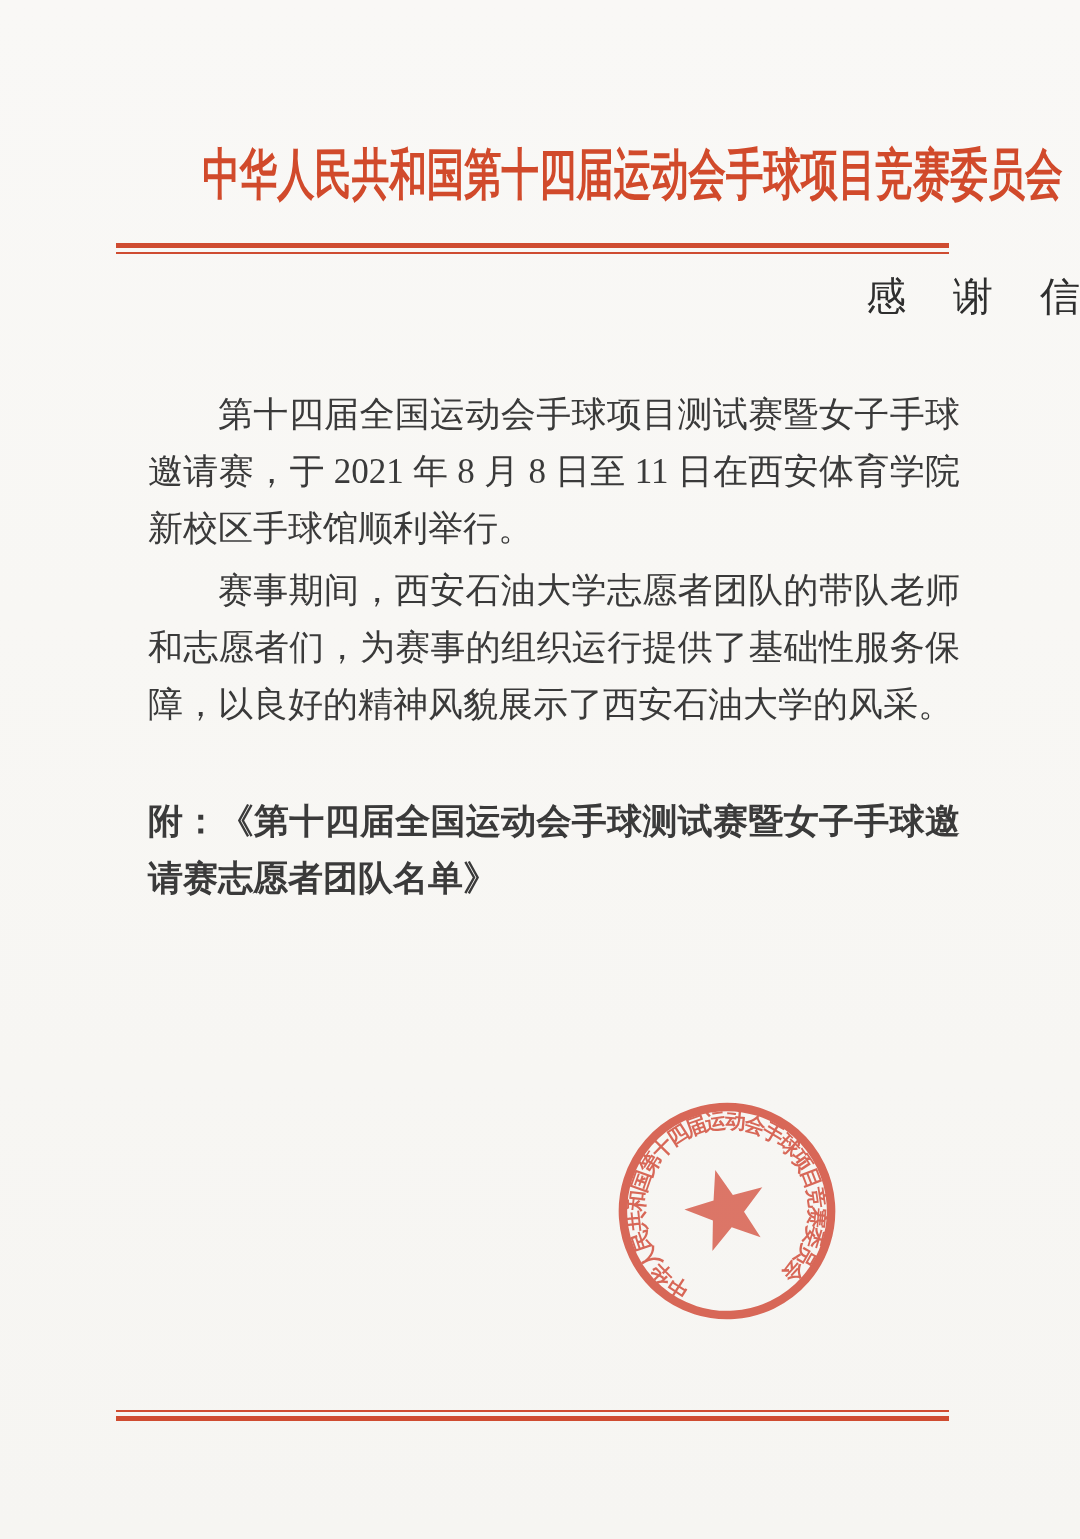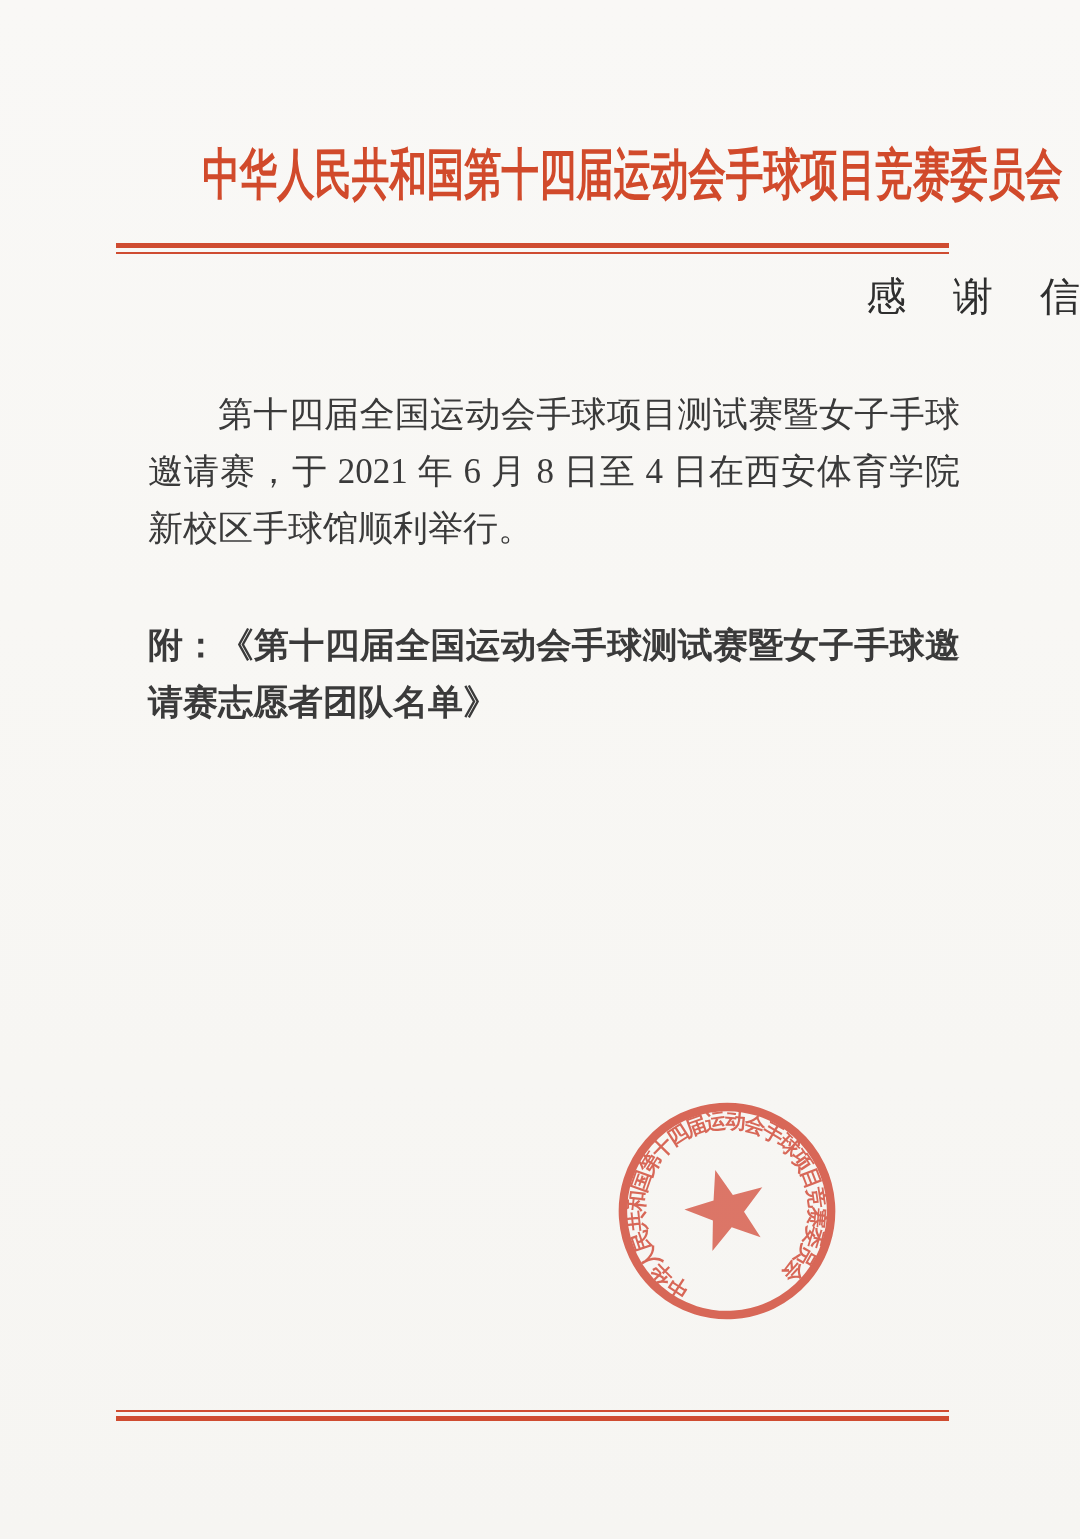--- a/index.html
+++ b/index.html
@@ -88,21 +88,22 @@
     <span class="org-name">中华人民共和国第十四届运动会手球项目竞赛委员会</span>
   </div>
 
   <div class="divider divider-top"></div>
 
   <div class="title-wrap">
     <span class="letter-title">感谢信</span>
   </div>
 
   <div class="body">
-    <p class="para">第十四届全国运动会手球项目测试赛暨女子手球邀请赛，于 2021 年 6 月 8 日至 4 日在西安体育学院新校区手球馆顺利举行。</p>
+    <p class="para">第十四届全国运动会手球项目测试赛暨女子手球邀请赛，于 2021 年 8 月 8 日至 11 日在西安体育学院新校区手球馆顺利举行。</p>
+    <p class="para">赛事期间，西安石油大学志愿者团队的带队老师和志愿者们，为赛事的组织运行提供了基础性服务保障，以良好的精神风貌展示了西安石油大学的风采。</p>
     <p class="attachment">附：《第十四届全国运动会手球测试赛暨女子手球邀请赛志愿者团队名单》</p>
   </div>
 
 
   <svg class="seal" viewBox="0 0 260 260" xmlns="http://www.w3.org/2000/svg">
     <defs>
       <path id="sealArc" d="M 86 206.2 A 88 88 0 1 1 174 206.2"></path>
     </defs>
     <circle class="seal-ring" cx="130" cy="130" r="110"></circle>
     <polygon class="seal-star" transform="rotate(-12 130 130)" points="130,85 140.6,115.4 172.8,116.1 147.1,135.6 156.5,166.4 130,148 103.5,166.4 112.9,135.6 87.2,116.1 119.4,115.4"></polygon>

